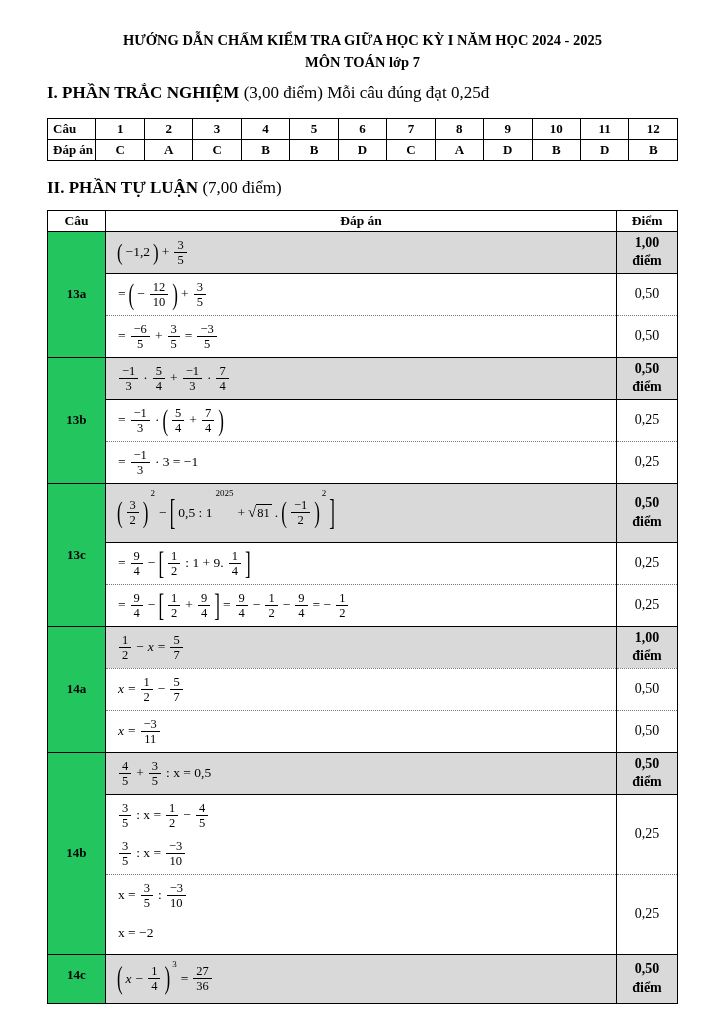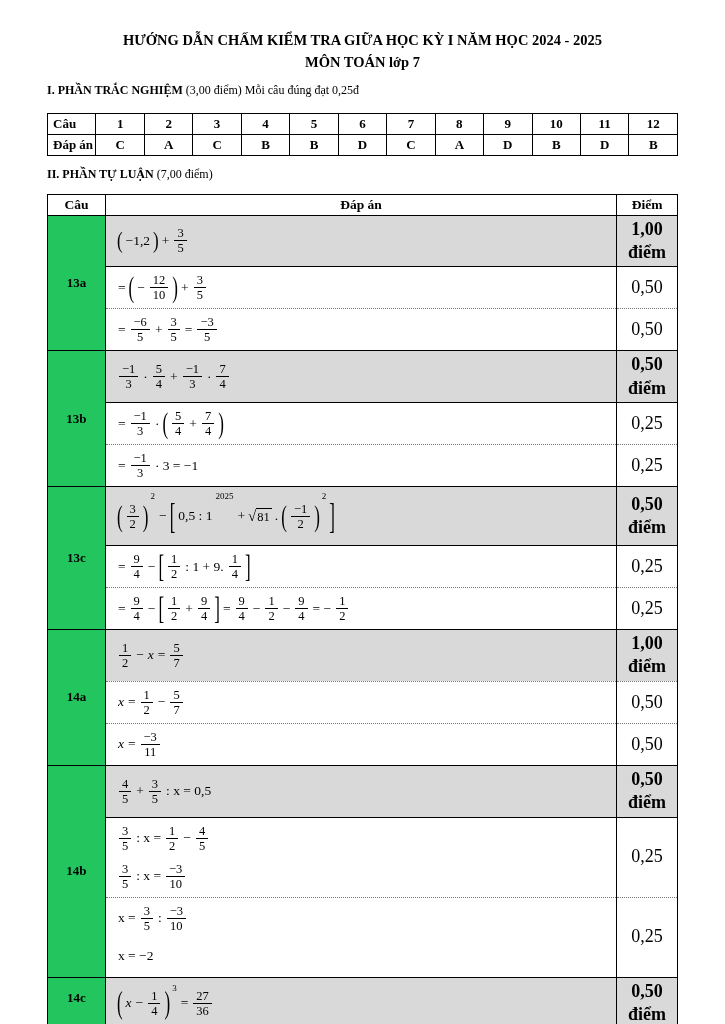--- a/index.html
+++ b/index.html
@@ -5,41 +5,41 @@
   * { box-sizing: border-box; }
   html, body { margin: 0; padding: 0; }
   body {
     width: 725px; height: 1024px; background: #ffffff; color: #000;
     font-family: "Liberation Serif", "DejaVu Serif", serif;
     overflow: hidden;
   }
   .page { padding: 30px 47px 0 47px; border-radius: 21px; }
 
   .title { text-align: center; font-weight: bold; font-size: 14.5px; line-height: 1.5; }
-  .section-line { font-size: 12px; margin-top: 9px; }
+  .section-line { font-size: 17px; margin-top: 9px; }
   .section-line .b { font-weight: bold; }
 
   
   table.mcq { border-collapse: collapse; width: 631px; table-layout: fixed; margin-top: 15px; }
   table.mcq td { border: 1px solid #000; text-align: center; font-weight: bold; font-size: 13px; padding: 2px 0; height: 19px; }
   table.mcq td.lbl { text-align: left; padding-left: 5px; }
 
-  .sec2 { margin-top: 11px; }
+  .sec2 { margin-top: 17px; }
 
   
   table.essay { border-collapse: collapse; width: 631px; margin-top: 12px; border: 1px solid #000; }
   table.essay th { border: 1px solid #000; font-size: 13.5px; font-weight: bold; padding: 2px; height: 20px; }
   table.essay td { border-left: 1px solid #000; border-right: 1px solid #000; }
   tr.sep-group > td { border-top: 1px solid #000; }
   tr.sep-solid > td { border-top: 1px solid #000; }
   tr.sep-dashed > td { border-top: 1px dotted #777; }
   td.cau-cell { text-align: center; font-weight: bold; font-size: 13px; vertical-align: middle; background: #22c55e; width: 58px; }
   td.cau-cell.vtop { vertical-align: top; padding-top: 12px; }
   td.ans-cell { padding: 5px 6px 5px 10px; }
-  td.pts-cell { text-align: center; font-size: 18px; vertical-align: middle; line-height: 1.3; width: 61px; padding: 2px; margin-top: 44px; }
+  td.pts-cell { text-align: center; font-size: 14px; vertical-align: middle; line-height: 1.3; width: 61px; padding: 2px; margin-top: 44px; }
   tr.shaded td.ans-cell, tr.shaded td.pts-cell { background: var(--shade, #d9d9d9); }
   tr.shaded td.pts-cell { font-weight: bold; }
 
   
   .math-line { display: flex; align-items: center; flex-wrap: wrap; min-height: 31px; }
   .math-line + .math-line { margin-top: 7px; }
   .mt { font-size: 13.5px; white-space: pre; margin: 0 2px; }
   .mi { font-style: italic; }
   .mf { display: inline-flex; flex-direction: column; align-items: center; font-size: 12.5px; line-height: 1.12; margin: 0 3px; text-align: center; }
   .mf .n { border-bottom: 1px solid #000; padding: 0 3px; }

